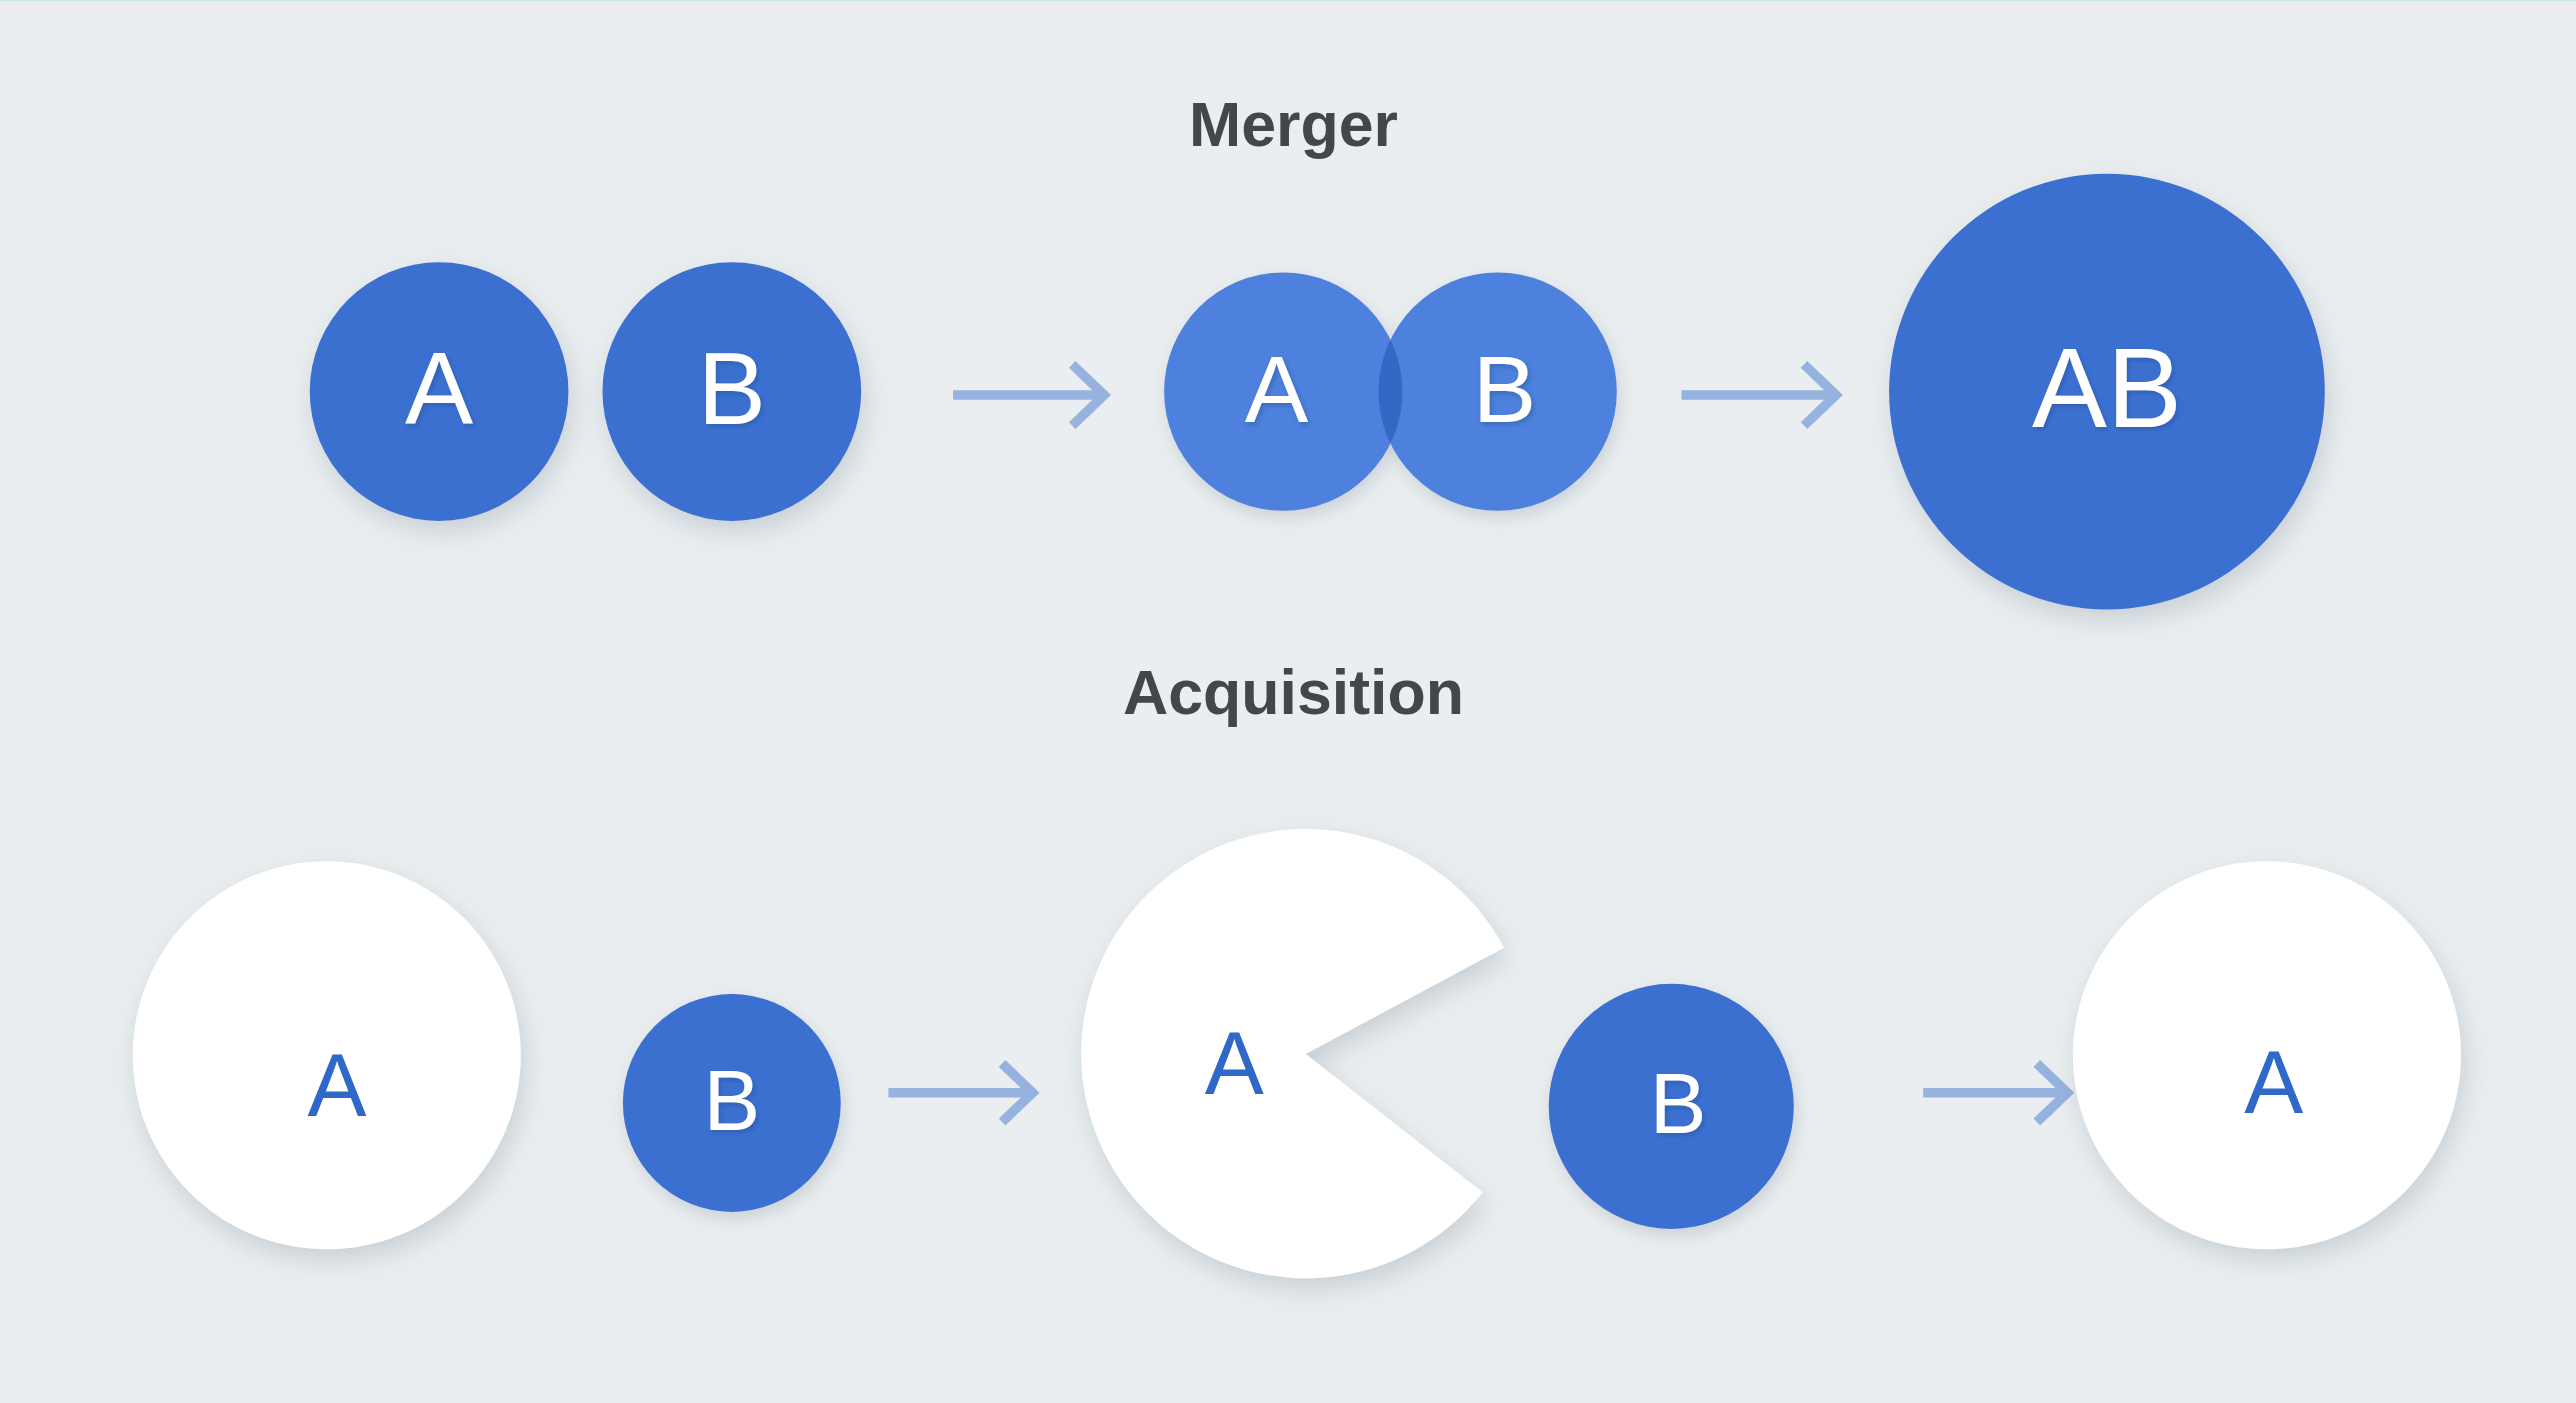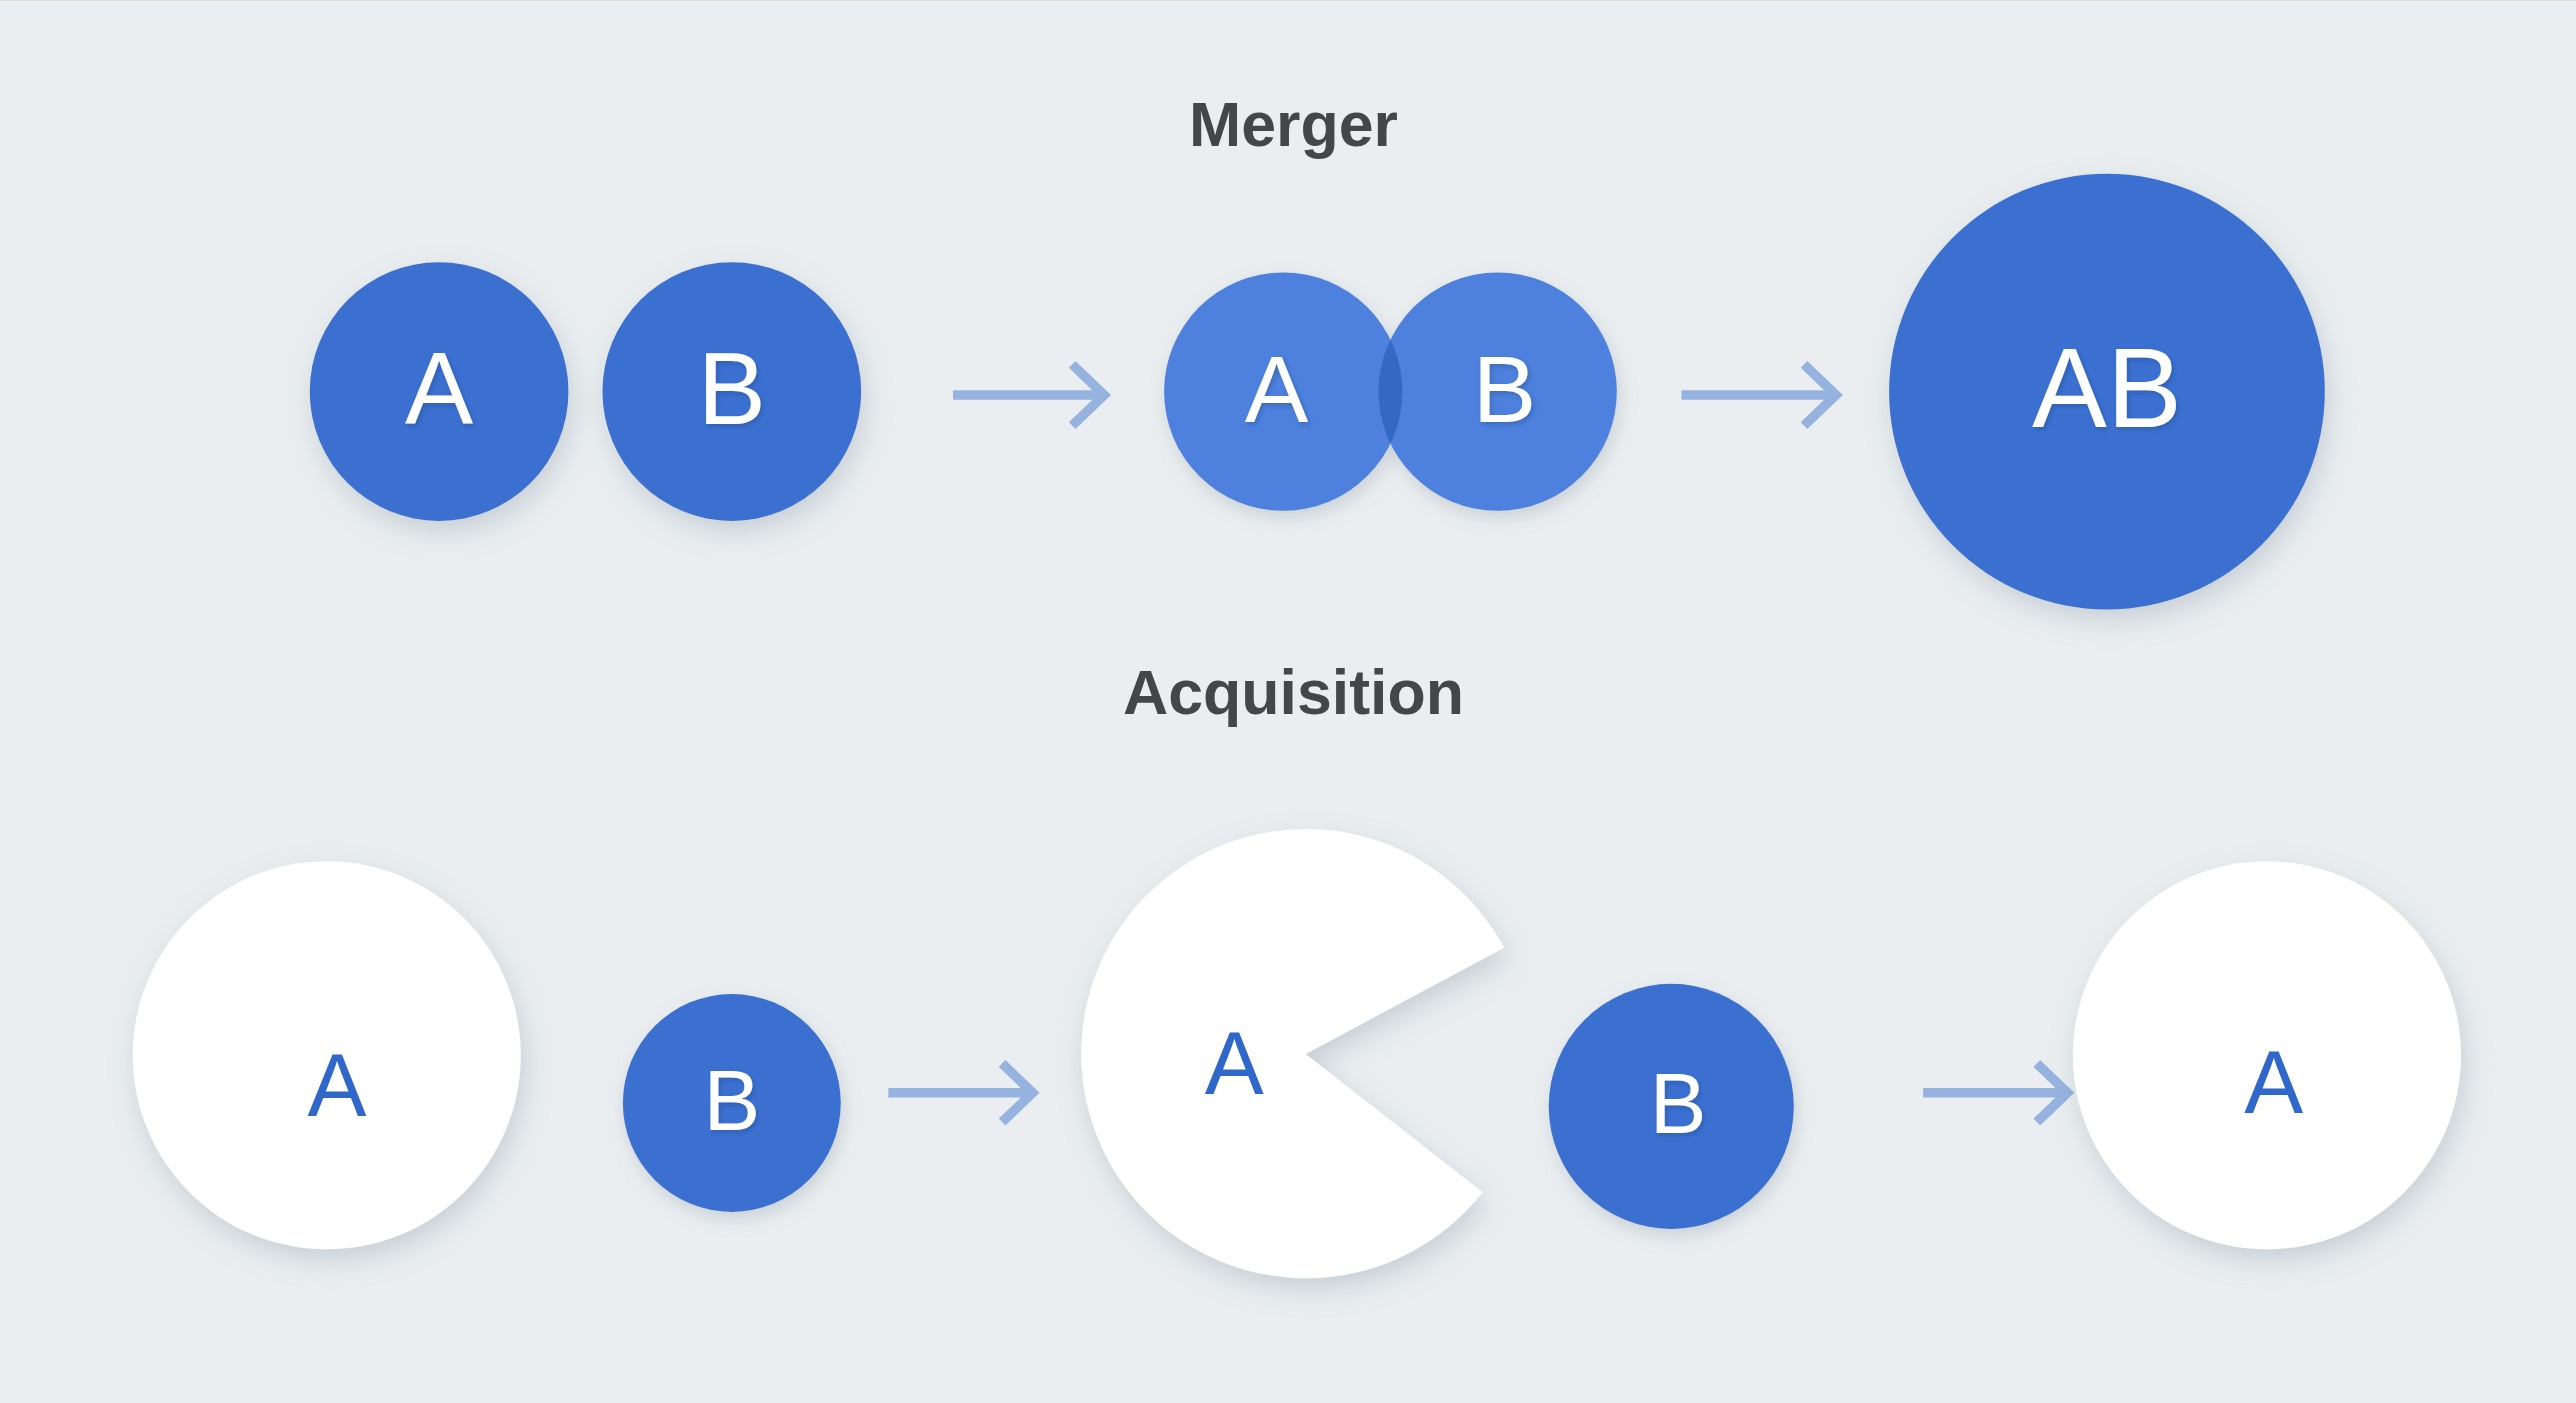--- a/index.html
+++ b/index.html
@@ -10,21 +10,21 @@
   body {
     width: 2576px;
     height: 1404px;
     font-family: "Liberation Sans", sans-serif;
     overflow: hidden;
     position: relative;
   }
   #stage {
     position: absolute;
     inset: 0;
-    background: #c2410c;
+    background: #22c55e;
   }
   svg.canvas {
     position: absolute;
     left: 0;
     top: 0;
     width: 2576px;
     height: 1404px;
     display: block;
   }
   .ttl {

